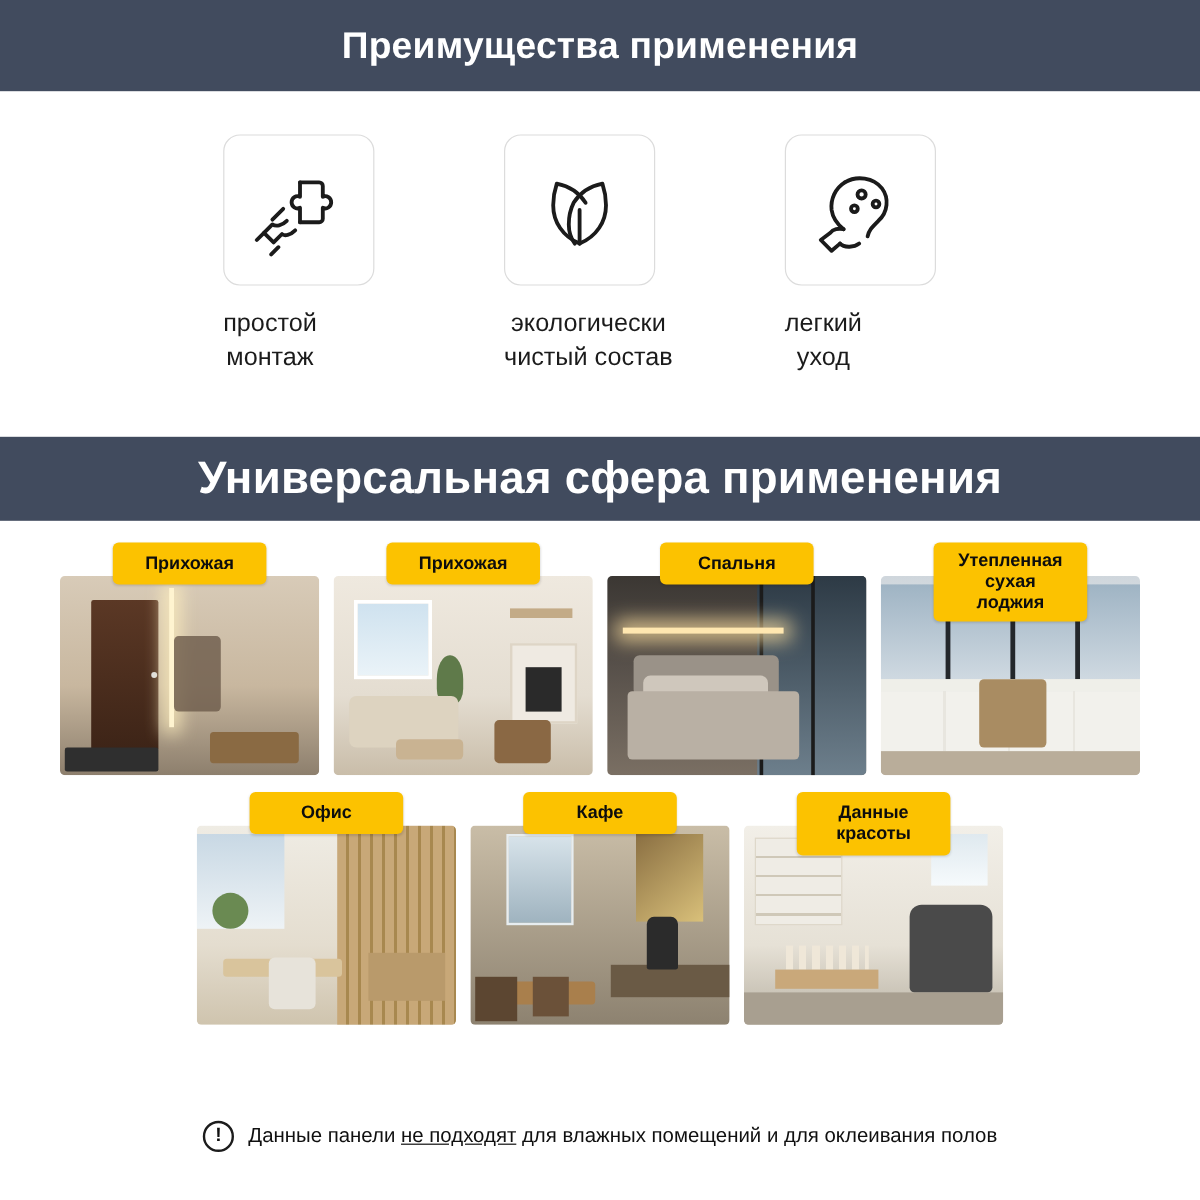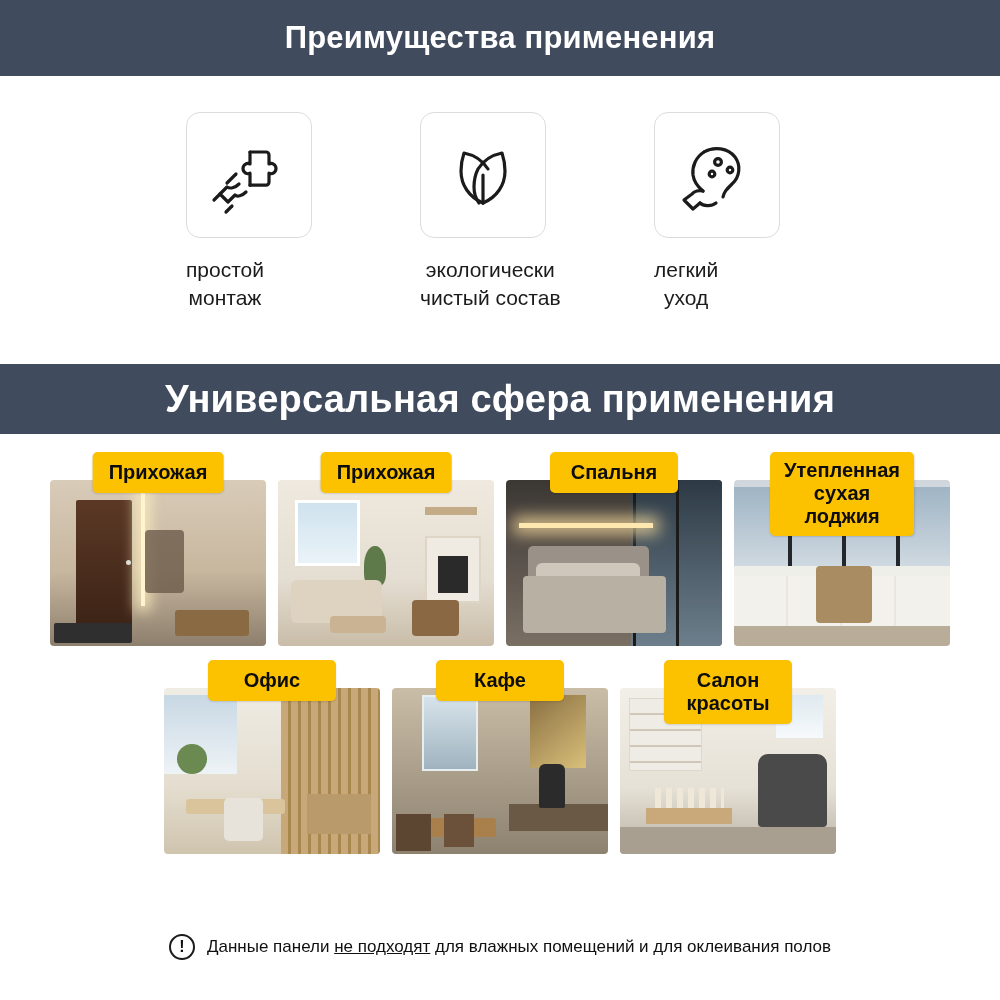--- a/index.html
+++ b/index.html
@@ -71,21 +71,21 @@
     border-radius: 4px;
     overflow: hidden;
   }
   .card .tag {
     position: absolute;
     top: 0; left: 50%;
     transform: translateX(-50%);
     background: #fcc200;
     color: #0d0d0d;
     font-weight: bold;
-    font-size: 20px;
+    font-size: 15px;
     line-height: 1.16;
     text-align: center;
     padding: 9px 16px;
     border-radius: 5px;
     white-space: pre-line;
     z-index: 3;
     box-shadow: 0 1px 2px rgba(0,0,0,.12);
     min-width: 128px;
   }
   .card.tall-tag .tag { padding: 7px 14px; }
@@ -350,21 +350,21 @@
         <div class="photo">
           <div class="ph ph-salon">
             <div class="shelf"></div>
               <div class="win"></div>
             <div class="products"></div>
               <div class="counter"></div>
             <div class="chair"></div>
               <div class="floor"></div>
           </div>
         </div>
-        <div class="tag">Салон красоты</div>
+        <div class="tag">Данные красоты</div>
       </div>
 
     </div>
   </div>
 
   <div class="note">
     <span class="excl">
       <span>!</span>
     </span>
     <span class="reg"><span>Данные панели </span><u>не подходят</u><span> для влажных помещений и для оклеивания полов</span></span>

